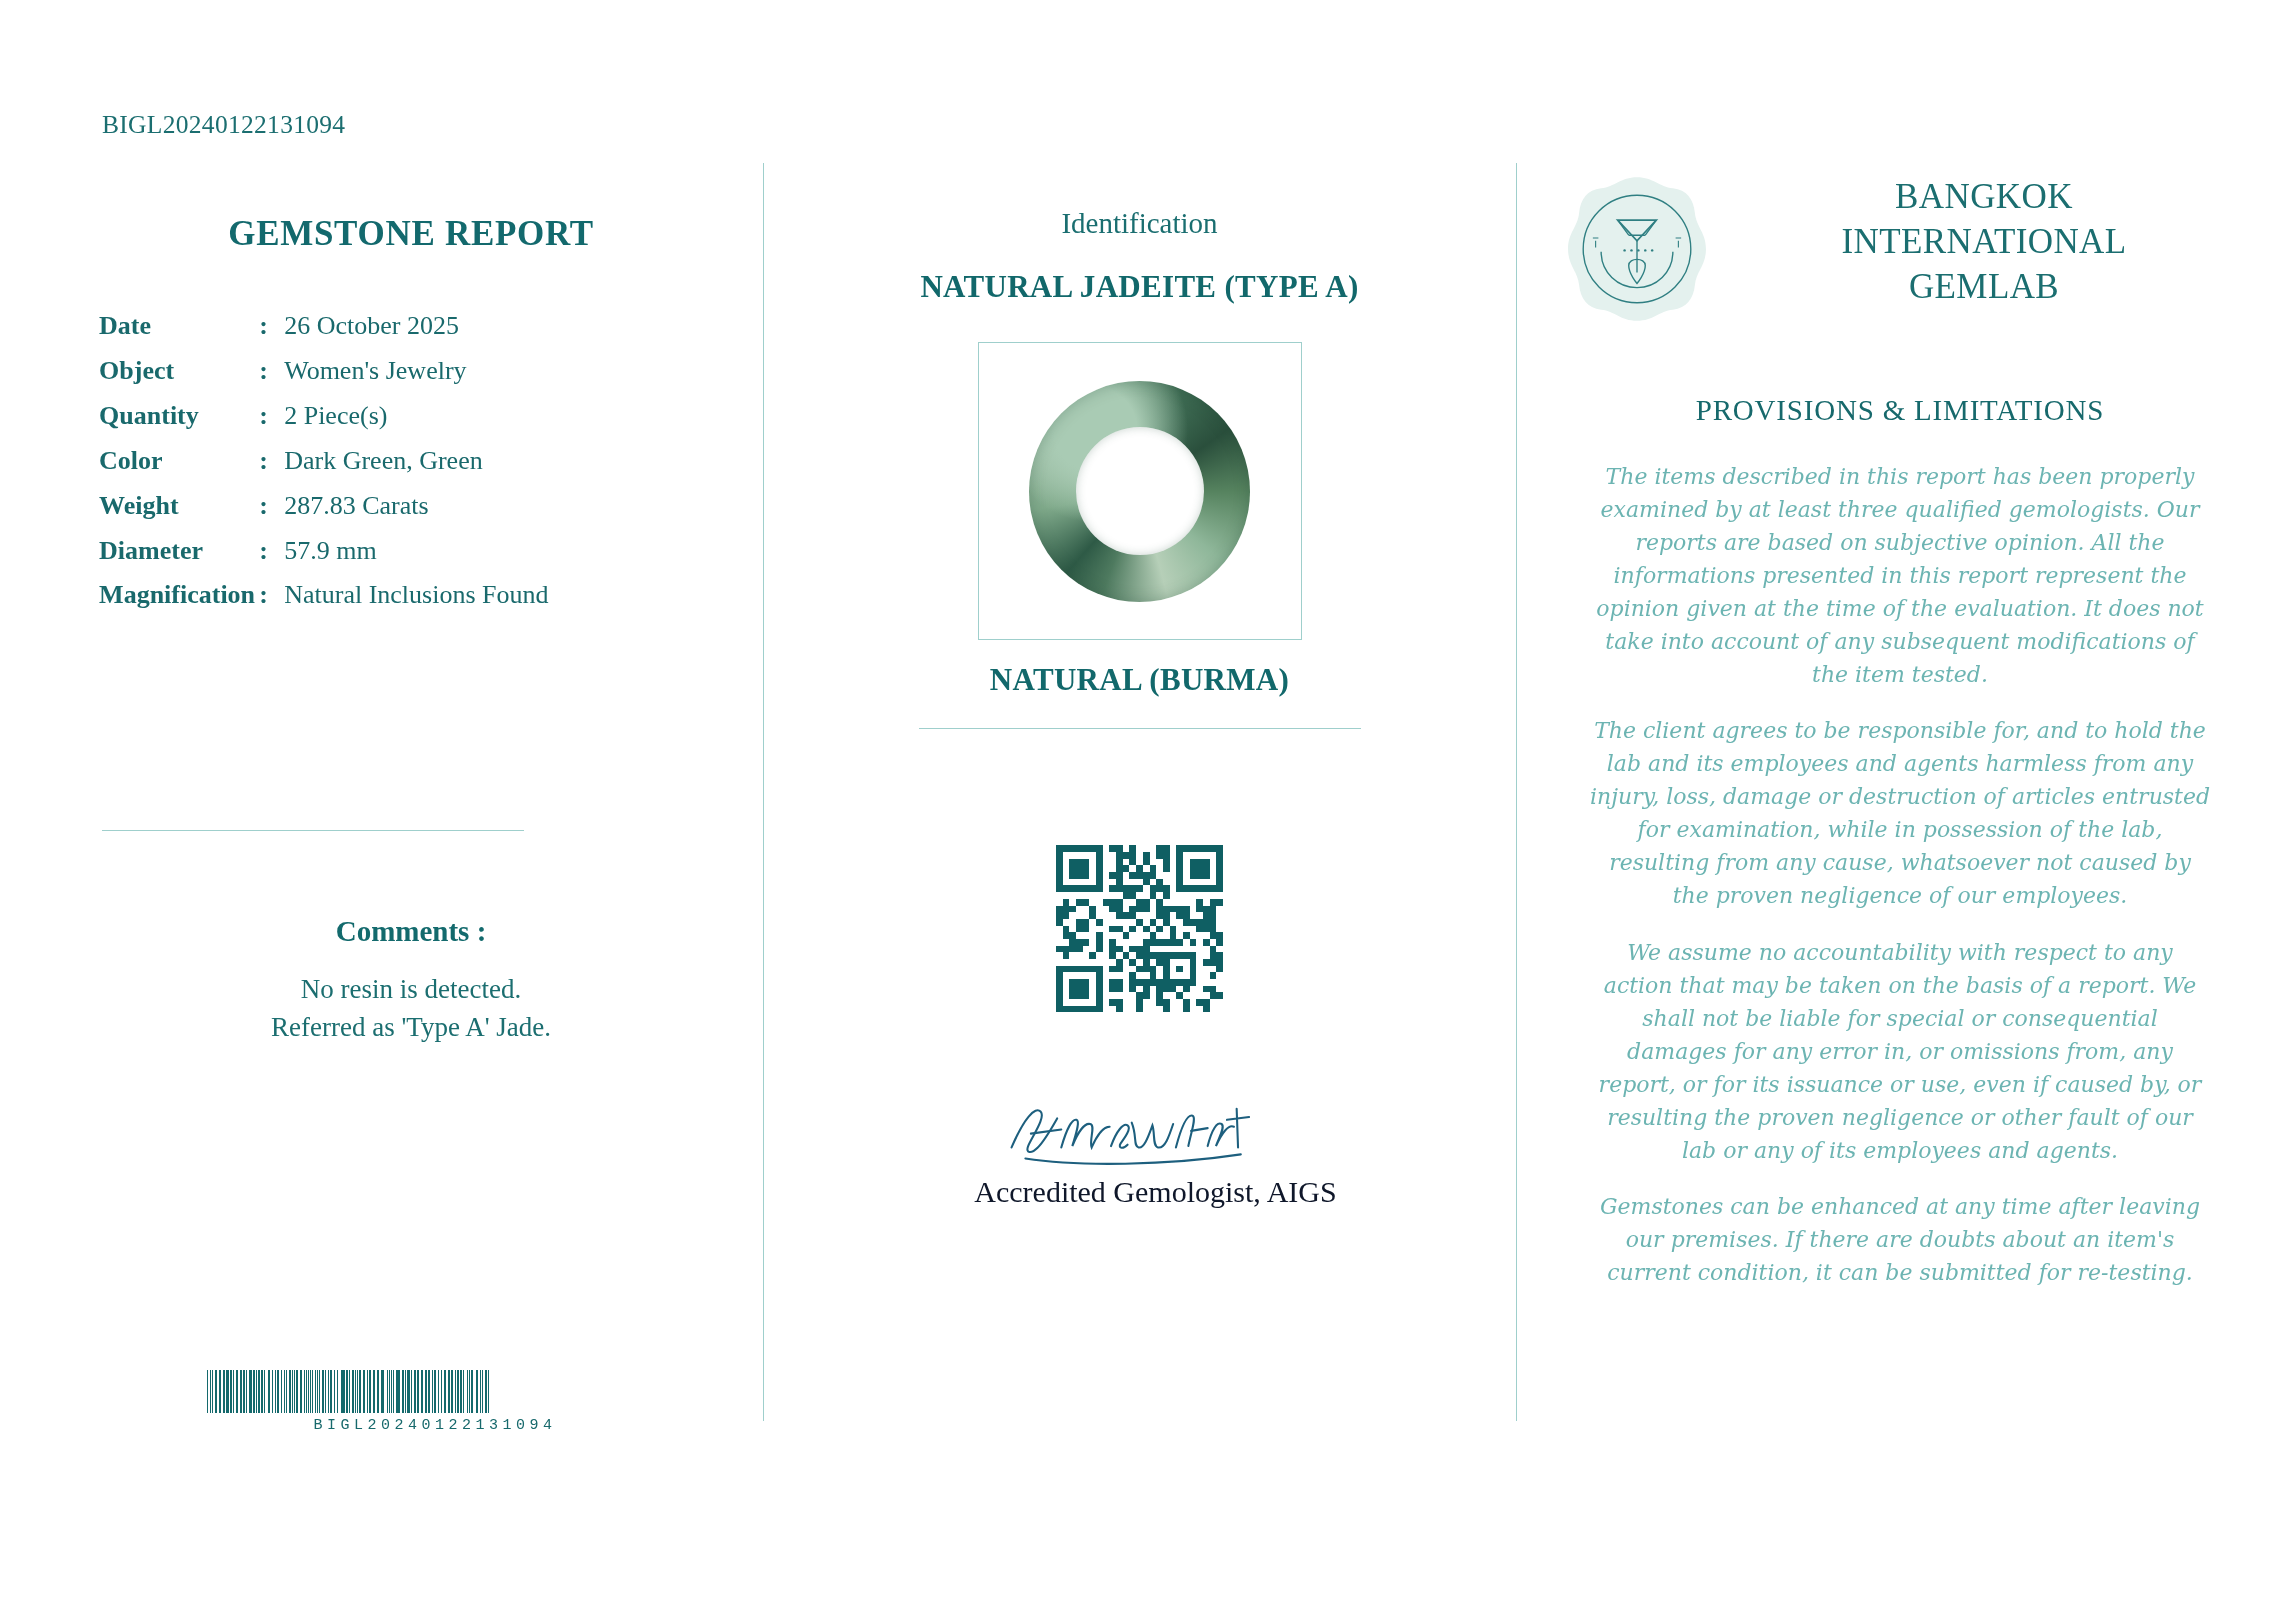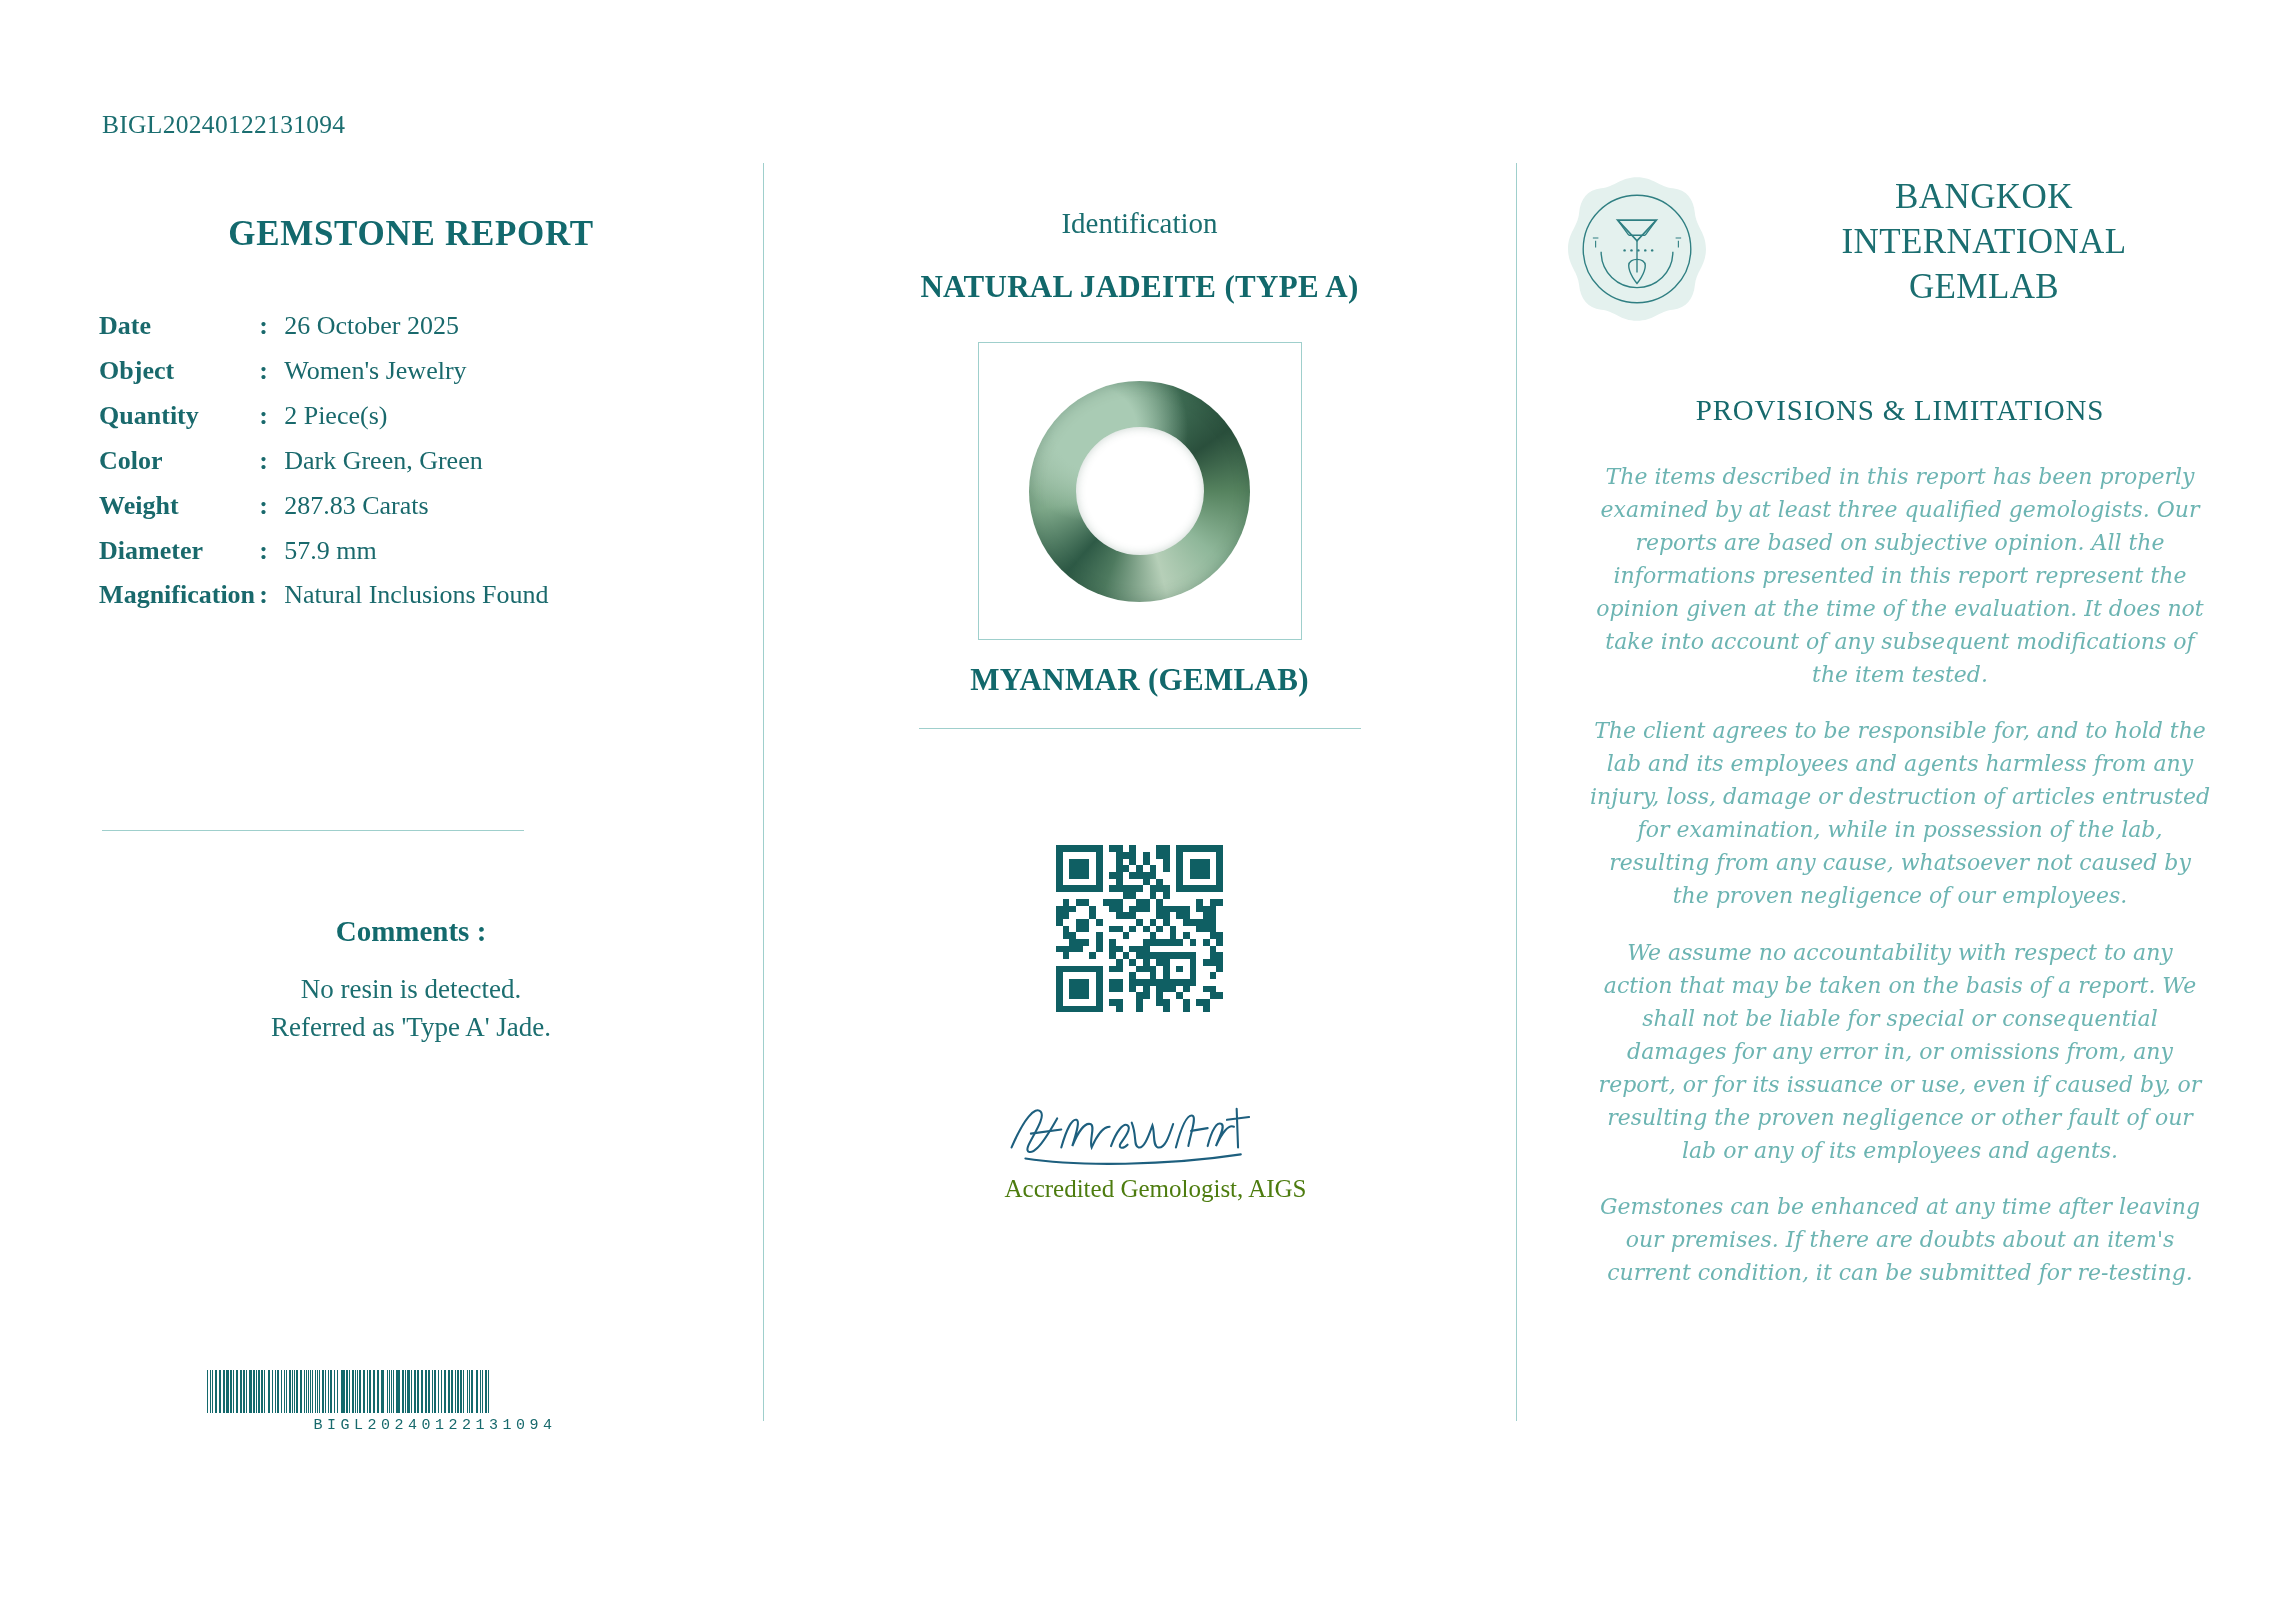--- a/index.html
+++ b/index.html
@@ -231,22 +231,22 @@
   }
   .qr span { background: #0f5f63; }
 
   
   .sig-block {
     margin-top: 76px;
   }
   .sig-svg { display: block; margin: 0 auto; }
   .sig-caption {
     margin-top: 4.1px;
-    font-size: 25px;
-    color: #4d7c0f;
+    font-size: 30px;
+    color: #0f172a;
     padding-left: 32px;
   }
 
   
   .right-col {
     position: absolute;
     left: 1516px;
     top: 163px;
     width: 768px;
   }
@@ -552,21 +552,21 @@
   </div>
 
   <div class="center-col">
     <div class="ident-label">Identification</div>
     <div class="ident-value">NATURAL JADEITE (TYPE A)</div>
 
     <div class="photo-frame">
       <div class="bangle"></div>
     </div>
 
-    <div class="origin-value">MYANMAR (GEMLAB)</div>
+    <div class="origin-value">NATURAL (BURMA)</div>
     <div class="center-rule"></div>
 
     <div class="qr" id="qr">
         <span></span>
         <span></span>
         <span></span>
         <span></span>
         <span></span>
         <span></span>
         <span></span>

